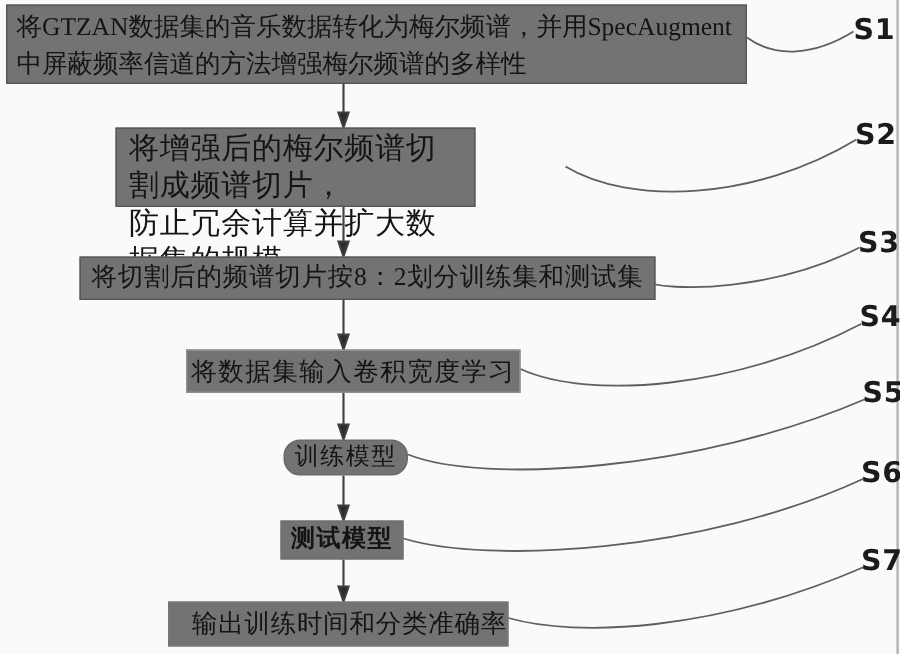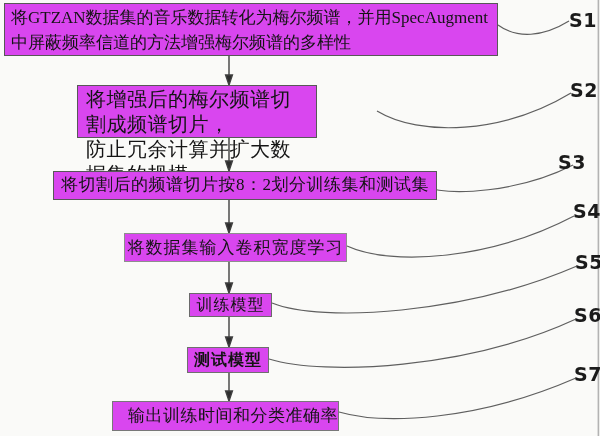--- a/index.html
+++ b/index.html
@@ -7,41 +7,41 @@
     position:relative;
     width:600px;height:436px;
     background:#fafaf8;
     overflow:hidden;
     font-family:"Liberation Serif", serif;
   }
   #lines{position:absolute;left:0;top:0;width:600px;height:436px;}
   .box{
     position:absolute;
     box-sizing:border-box;
-    background:#d946ef;
+    background:#737373;
     border:1.5px solid #585858;
     color:#141414;
     white-space:pre-line;
     font-family:"Liberation Serif", serif;
   }
   #box-s1{left:4px;top:3px;width:494px;height:53px;font-size:17px;line-height:25px;padding:1px 6px;}
   #box-s2{left:77px;top:85px;width:240px;height:53px;font-size:20px;line-height:25px;padding:1px 8px;letter-spacing:.5px;}
   #box-s3{left:53px;top:171px;width:384px;height:29px;font-size:17px;line-height:26px;padding:0 7px;letter-spacing:.5px;}
   #box-s4{left:124px;top:233px;width:223px;height:29px;font-size:17px;line-height:27px;text-align:center;letter-spacing:1px;border-color:#8e8e8e;}
-  #box-s5{left:189px;top:293px;width:83px;height:24px;font-size:16px;line-height:22px;text-align:center;letter-spacing:1px;border-color:#6a6a6a;}
+  #box-s5{left:189px;top:293px;width:83px;height:24px;font-size:16px;line-height:22px;text-align:center;letter-spacing:1px;border-color:#6a6a6a;border-radius:11px;}
   #box-s6{left:187px;top:347px;width:82px;height:26px;font-size:16px;line-height:24px;text-align:center;letter-spacing:1px;border-color:#6f6f6f;font-weight:bold;}
   #box-s7{left:112px;top:401px;width:227px;height:30px;font-size:17px;line-height:28px;text-align:right;letter-spacing:.5px;border-color:#787878;}
   .slabel{
     position:absolute;
     font-family:"DejaVu Sans", sans-serif;
     font-size:19px;font-weight:600;color:#1b1b1b;letter-spacing:.5px;text-align:center;
   }
   #lab-s1{left:569px;top:9px;}
   #lab-s2{left:570px;top:79px;}
-  #lab-s3{left:558px;top:151px;}
+  #lab-s3{left:572px;top:151px;}
   #lab-s4{left:573px;top:200px;}
   #lab-s5{left:575px;top:251px;}
   #lab-s6{left:574px;top:304px;}
   #lab-s7{left:574px;top:363px;}
 </style>
 </head>
 <body>
 
 <div id="figure">
 

